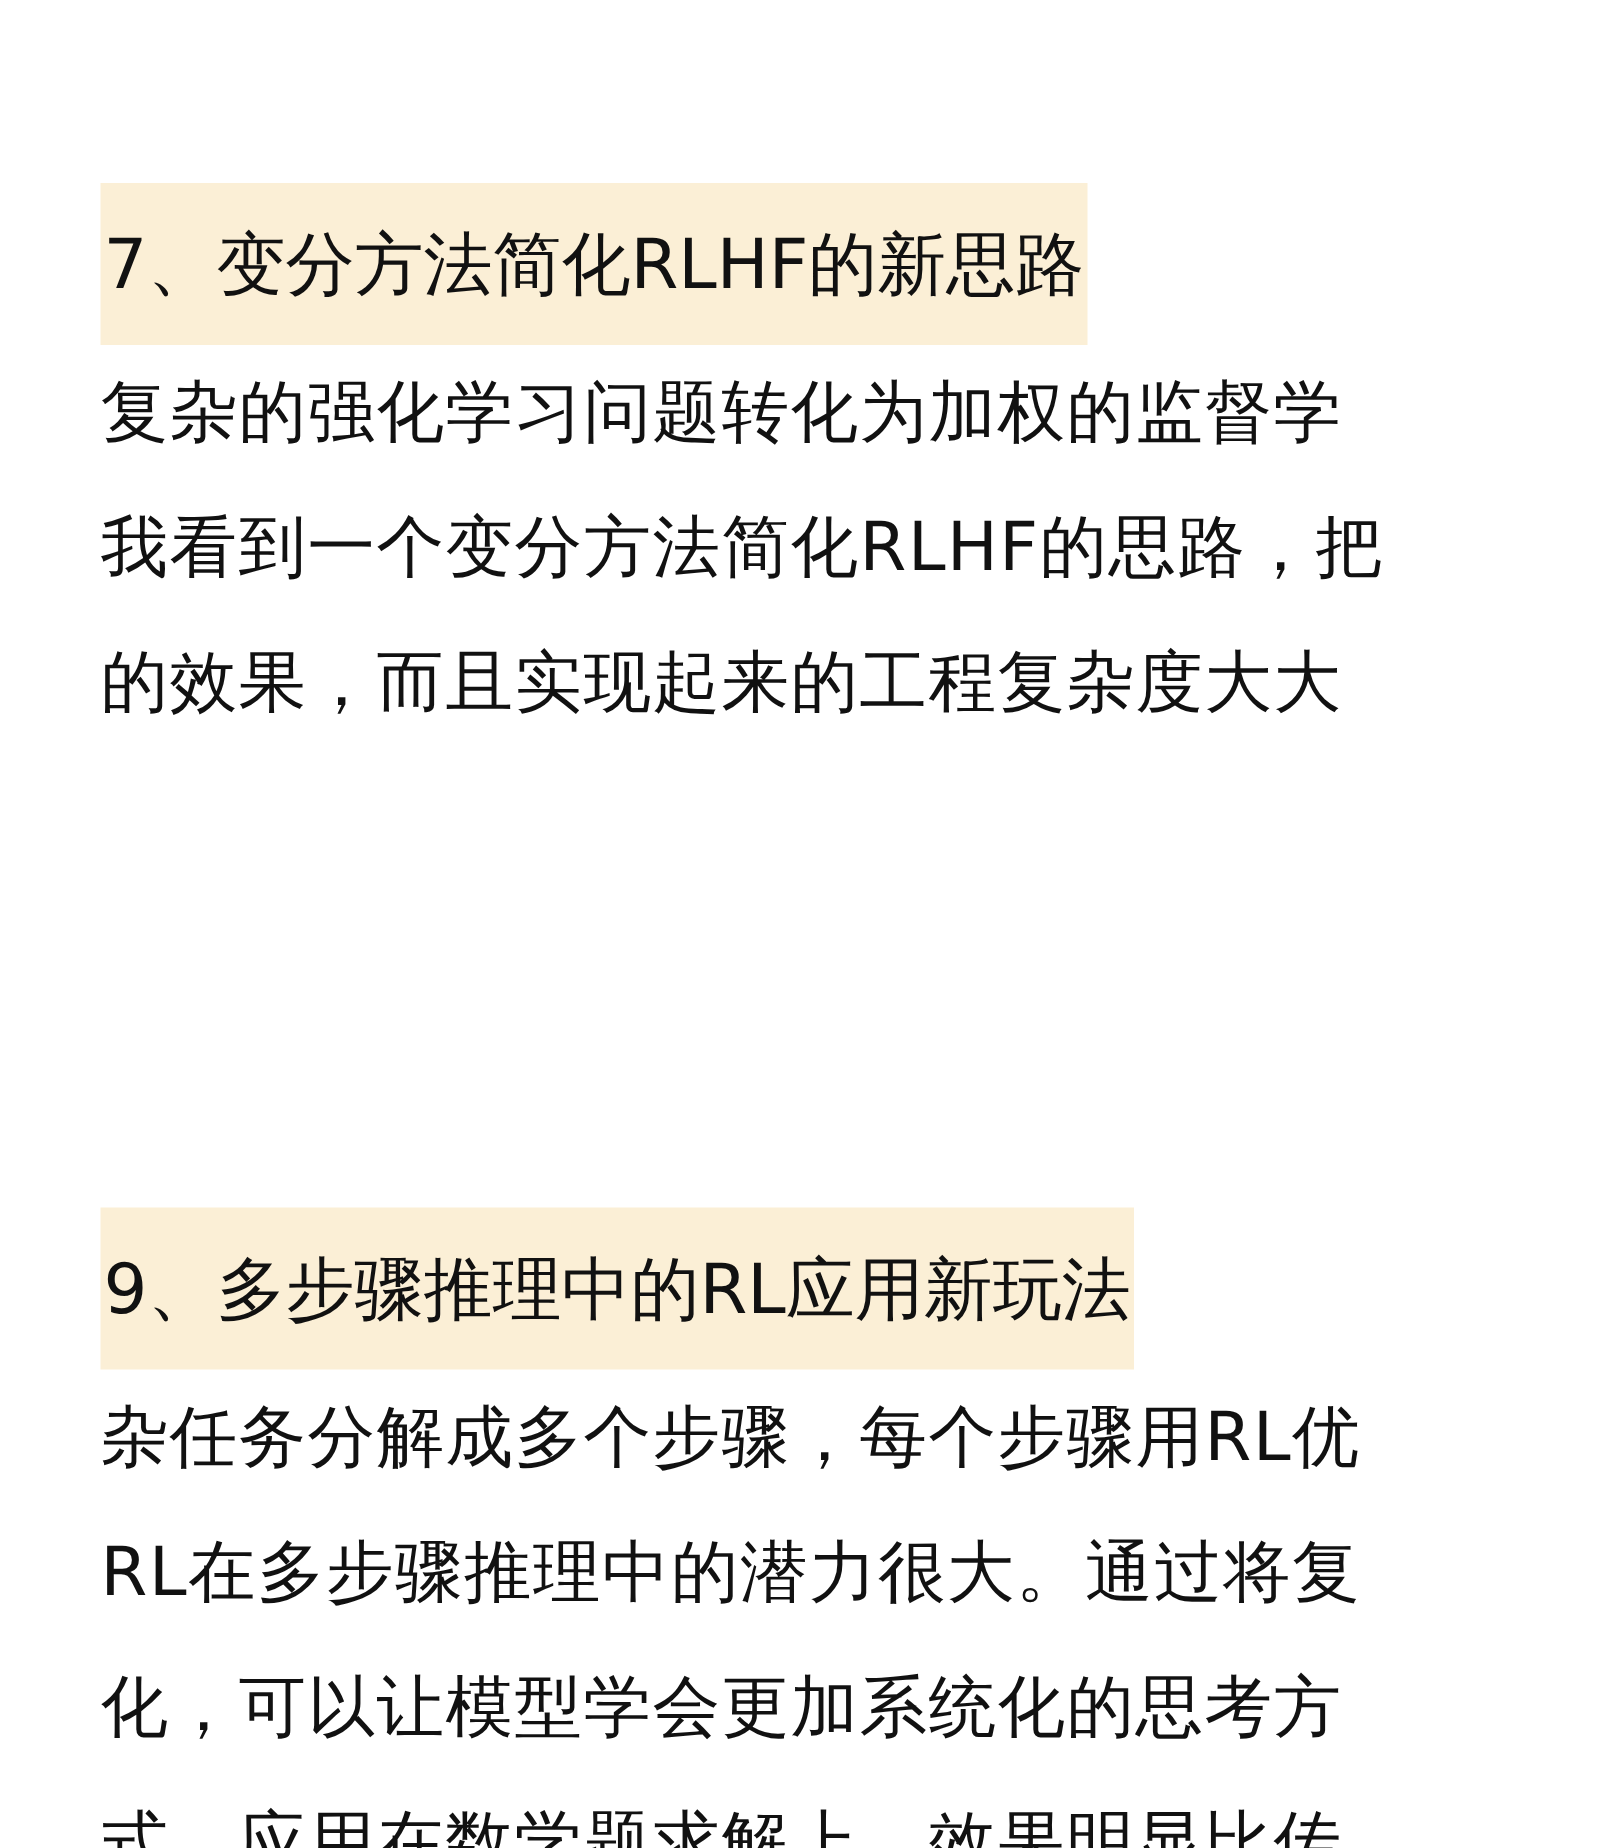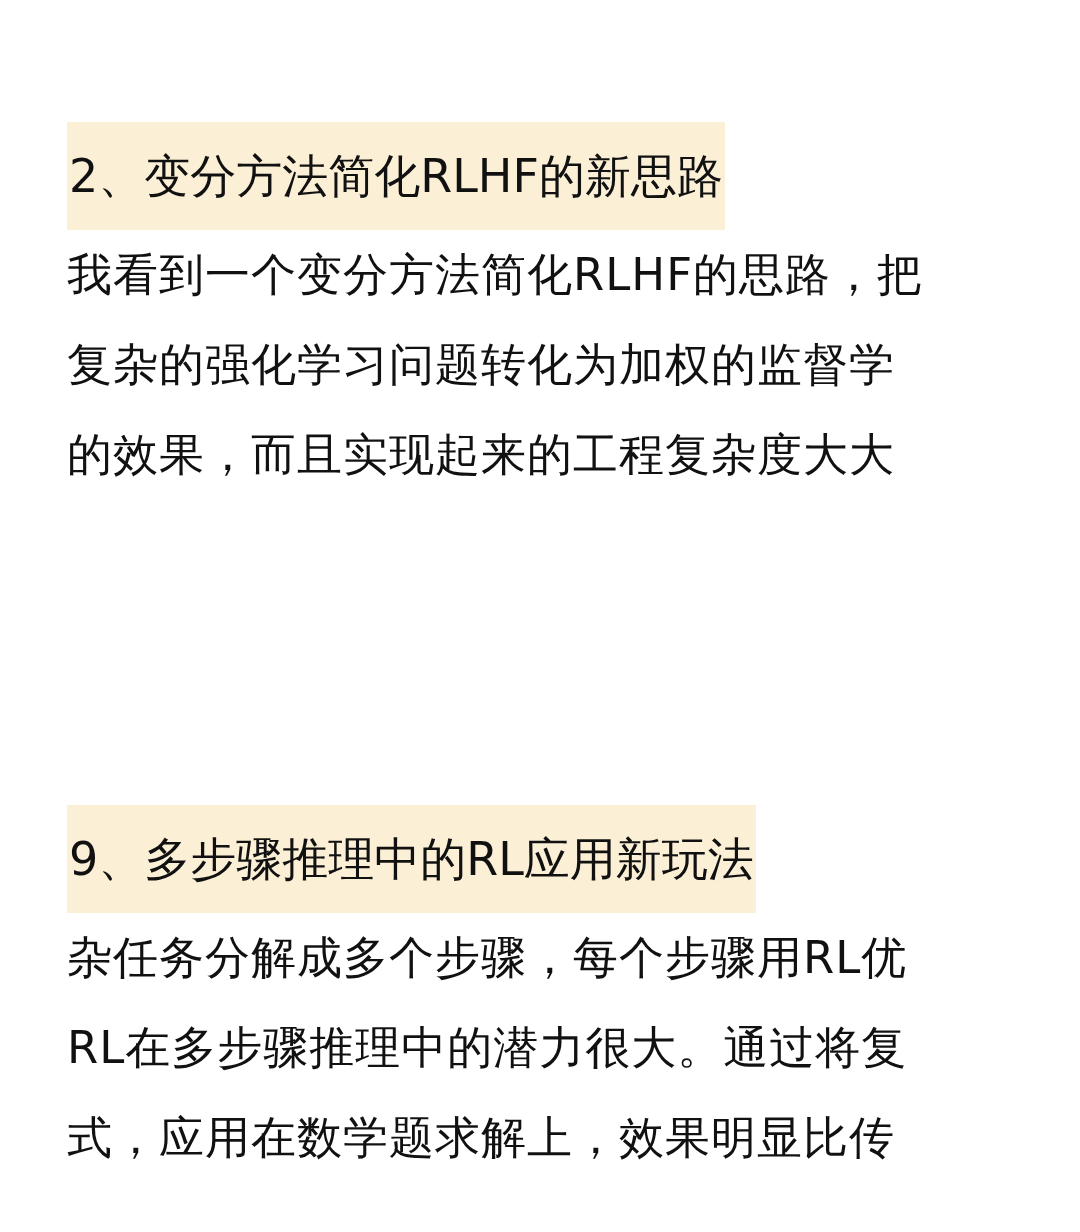--- a/index.html
+++ b/index.html
@@ -44,28 +44,29 @@
     white-space: nowrap;
     height: 90px;
   }
   #sec4 { top: 122px; }
   #sec5 { top: 805px; }
 </style>
 </head>
 <body>
 
 <div class="section" id="sec4">
-  <h2 class="heading">2、变分方法简化RLHF的新思路</h2>
+  <h2 class="heading">7、变分方法简化RLHF的新思路</h2>
   <p class="para">
+    <span class="line">复杂的强化学习问题转化为加权的监督学</span>
     <span class="line">我看到一个变分方法简化RLHF的思路，把</span>
-    <span class="line">复杂的强化学习问题转化为加权的监督学</span>
     <span class="line">的效果，而且实现起来的工程复杂度大大</span>
   </p>
 </div>
 
 <div class="section" id="sec5">
   <h2 class="heading">9、多步骤推理中的RL应用新玩法</h2>
   <p class="para">
     <span class="line">杂任务分解成多个步骤，每个步骤用RL优</span>
     <span class="line">RL在多步骤推理中的潜力很大。通过将复</span>
+    <span class="line">化，可以让模型学会更加系统化的思考方</span>
     <span class="line">式，应用在数学题求解上，效果明显比传</span>
   </p>
 </div>
 
 </body></html>

